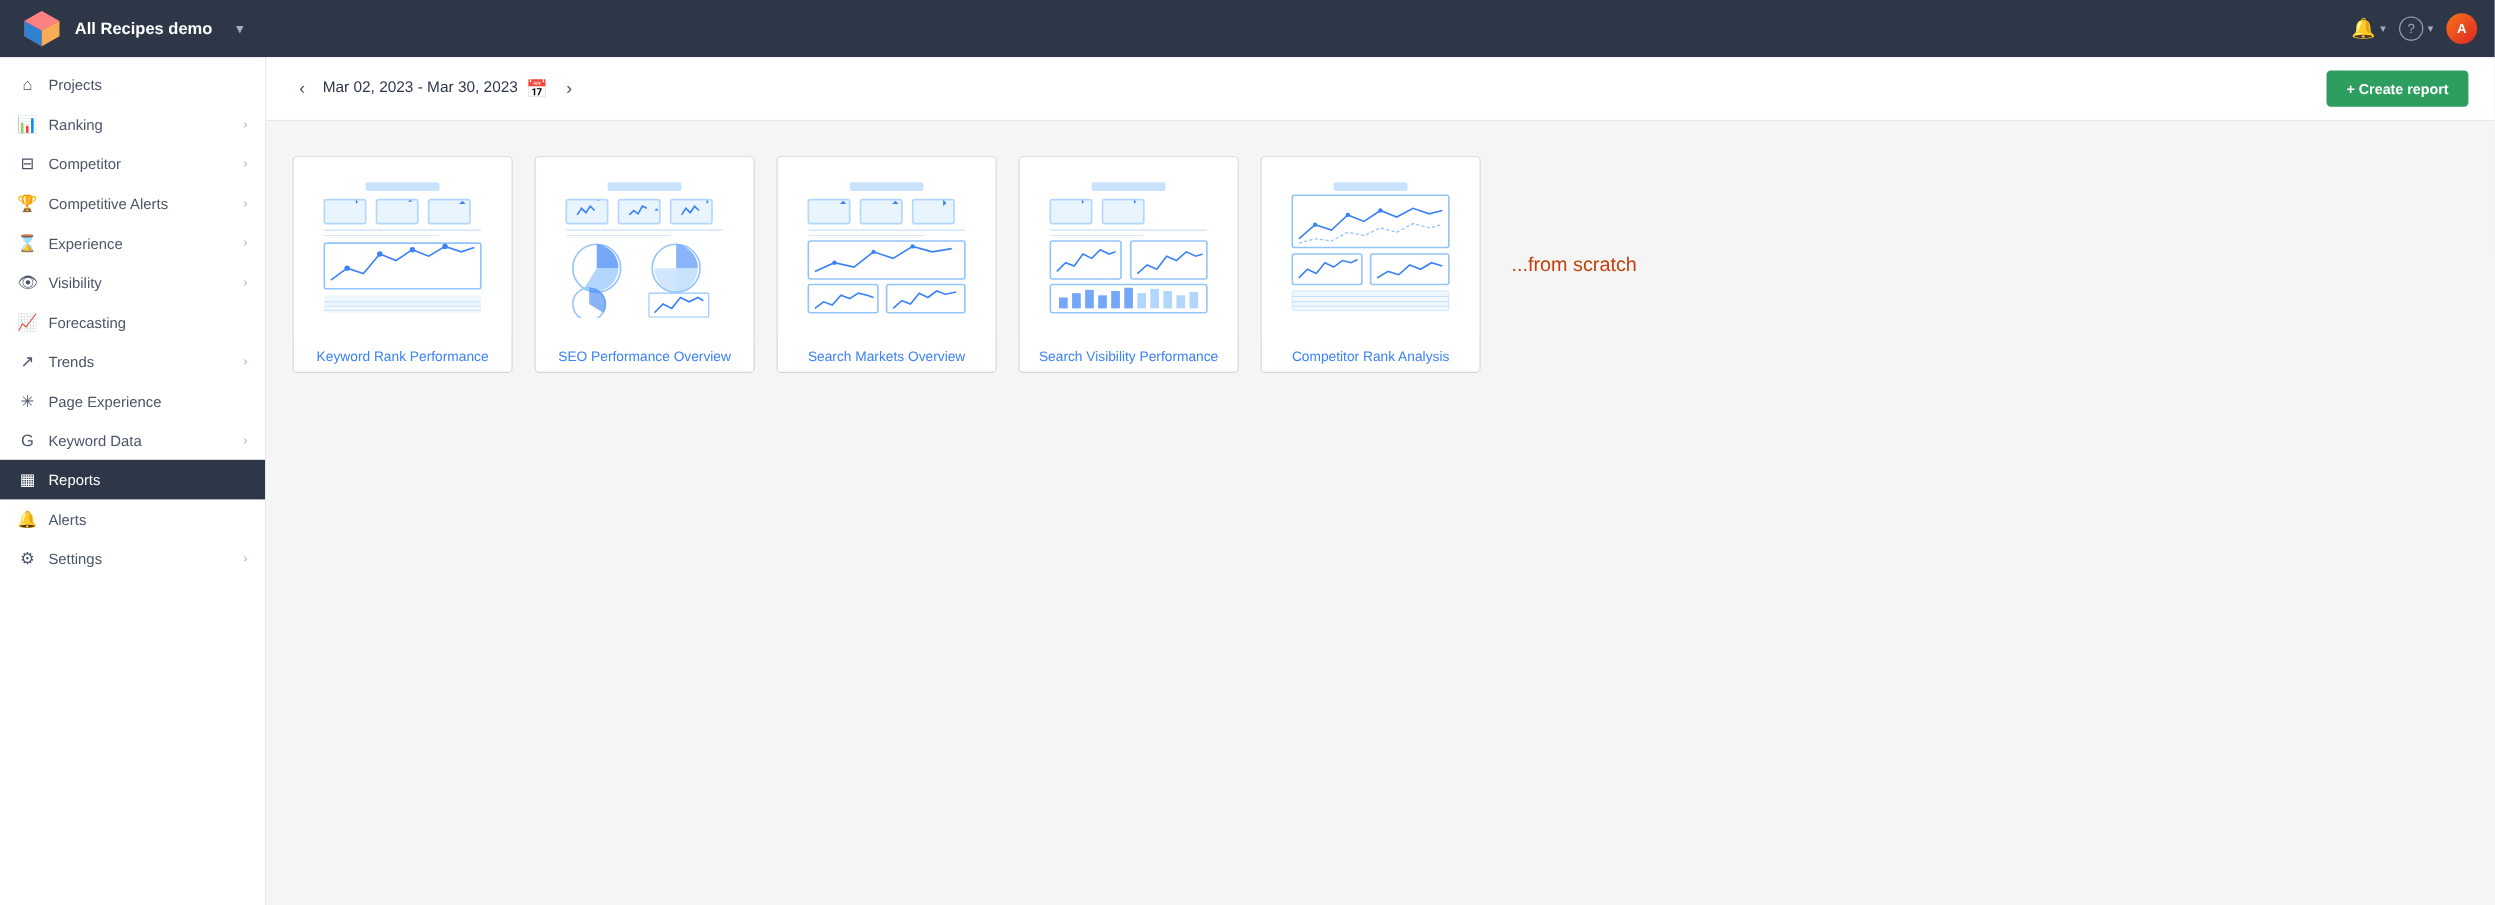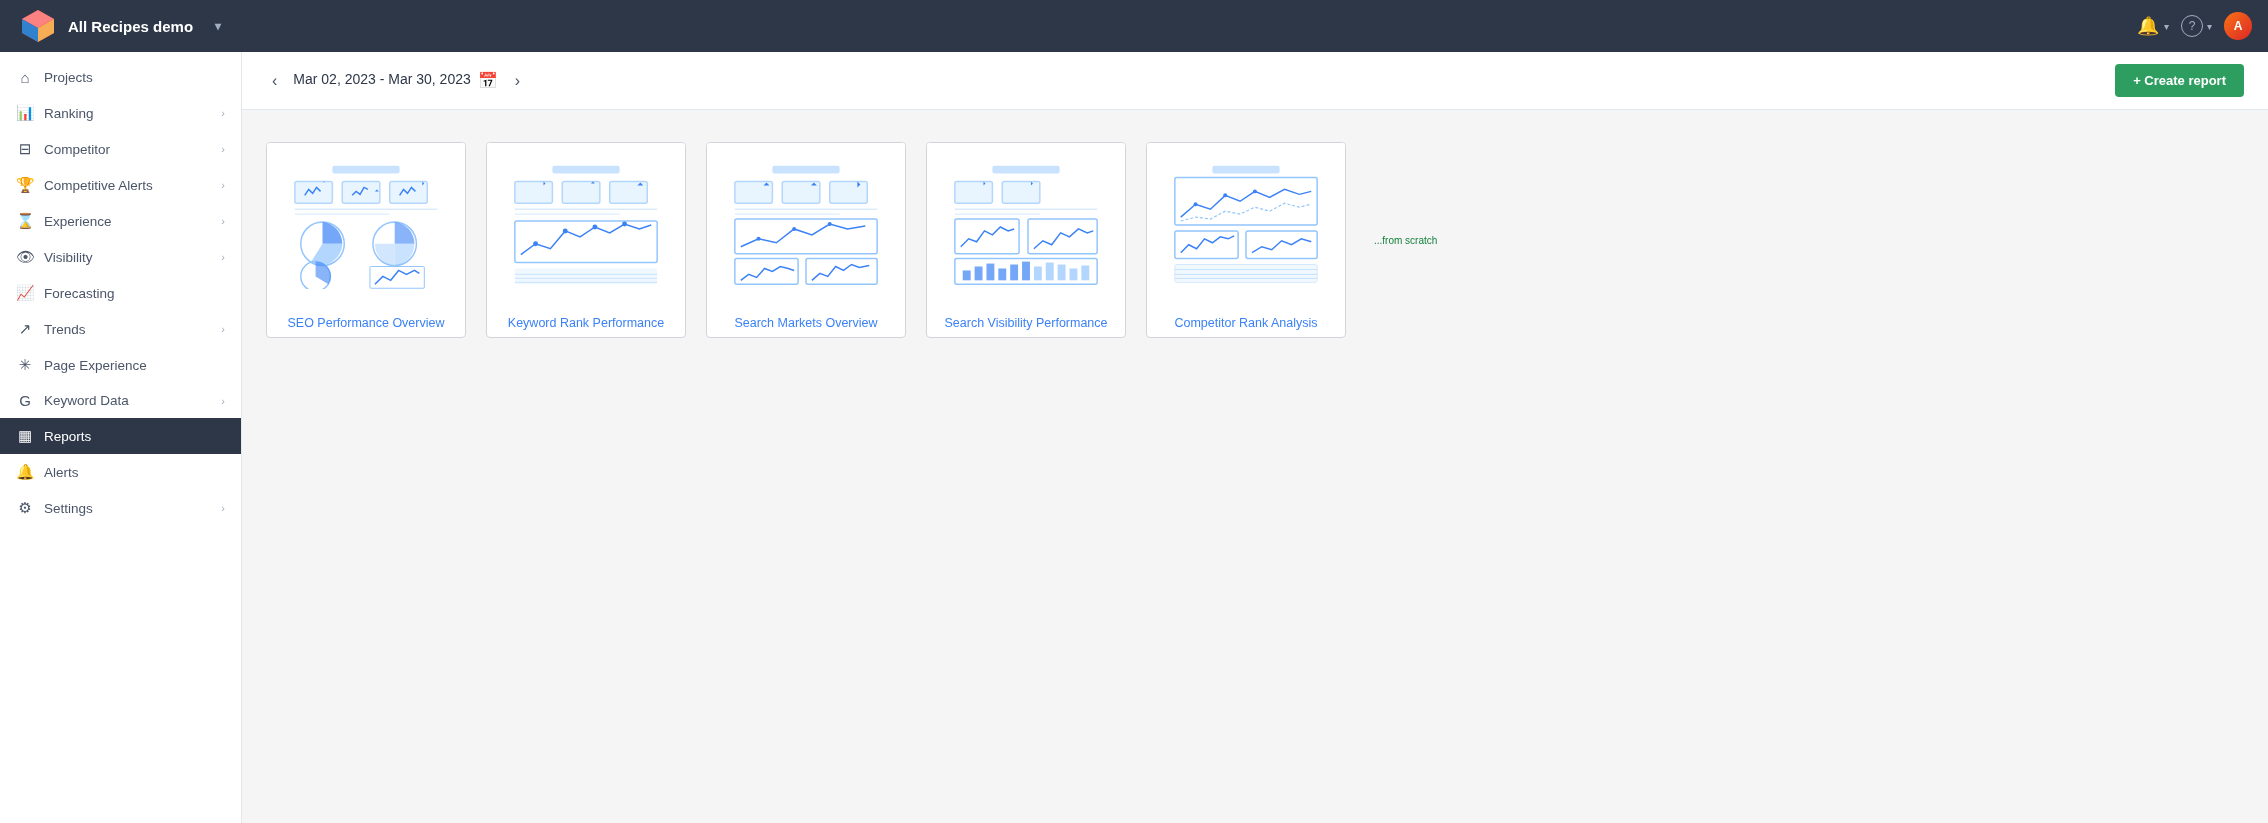--- a/index.html
+++ b/index.html
@@ -201,22 +201,22 @@
     }
     .card-label {
       text-align: center;
       font-size: 12.5px;
       color: #3b82f6;
       padding: 10px 8px 6px;
       font-weight: 500;
       line-height: 1.3;
     }
     .from-scratch-link {
-      color: #15803d;
-      font-size: 10px;
+      color: #c2410c;
+      font-size: 18px;
       cursor: pointer;
       padding: 8px;
       align-self: center;
       white-space: nowrap;
     }
 
     
     .card-svg {
       width: 100%;
       height: 130px;
@@ -332,20 +332,49 @@
       </div>
       <button class="create-report-btn">+ Create report</button>
     </div>
 
     <div class="cards-area">
       <div class="cards-grid">
 
         <div class="report-card">
           <div class="card-preview">
             <svg class="card-svg" viewBox="0 0 172 130" fill="none" xmlns="http://www.w3.org/2000/svg">
+              <rect x="52" y="6" width="68" height="8" rx="2" fill="#93c5fd" opacity="0.5"></rect>
+              <rect x="14" y="22" width="38" height="22" rx="2" stroke="#93c5fd" stroke-width="1.5" fill="#e0f2fe" opacity="0.7"></rect>
+              <polygon points="43,22 45,24 43,26" fill="#3b82f6"></polygon>
+              <rect x="62" y="22" width="38" height="22" rx="2" stroke="#93c5fd" stroke-width="1.5" fill="#e0f2fe" opacity="0.7"></rect>
+              <polygon points="91,24 93,22 95,24" fill="#3b82f6"></polygon>
+              <rect x="110" y="22" width="38" height="22" rx="2" stroke="#93c5fd" stroke-width="1.5" fill="#e0f2fe" opacity="0.7"></rect>
+              <polygon points="138,26 141,23 144,26" fill="#3b82f6"></polygon>
+              <line x1="14" y1="50" x2="158" y2="50" stroke="#93c5fd" stroke-width="1" opacity="0.5"></line>
+              <line x1="14" y1="55" x2="120" y2="55" stroke="#93c5fd" stroke-width="1" opacity="0.4"></line>
+
+              <rect x="14" y="62" width="144" height="42" rx="2" stroke="#93c5fd" stroke-width="1.5" fill="none"></rect>
+              <polyline points="20,96 35,85 50,90 65,72 80,78 95,68 110,74 125,65 140,70 152,66" stroke="#3b82f6" stroke-width="1.5" fill="none"></polyline>
+              <circle cx="35" cy="85" r="2.5" fill="#3b82f6"></circle>
+              <circle cx="65" cy="72" r="2.5" fill="#3b82f6"></circle>
+              <circle cx="95" cy="68" r="2.5" fill="#3b82f6"></circle>
+              <circle cx="125" cy="65" r="2.5" fill="#3b82f6"></circle>
+
+              <rect x="14" y="110" width="144" height="16" rx="2" fill="#e0f2fe" opacity="0.5"></rect>
+              <line x1="14" y1="116" x2="158" y2="116" stroke="#93c5fd" stroke-width="0.8" opacity="0.5"></line>
+              <line x1="14" y1="120" x2="158" y2="120" stroke="#93c5fd" stroke-width="0.8" opacity="0.5"></line>
+              <line x1="14" y1="124" x2="158" y2="124" stroke="#93c5fd" stroke-width="0.8" opacity="0.5"></line>
+            </svg>
+          </div>
+          <div class="card-label">Keyword Rank Performance</div>
+        </div>
+
+        <div class="report-card">
+          <div class="card-preview">
+            <svg class="card-svg" viewBox="0 0 172 130" fill="none" xmlns="http://www.w3.org/2000/svg">
 
               <rect x="52" y="6" width="68" height="8" rx="2" fill="#93c5fd" opacity="0.5"></rect>
 
               <rect x="14" y="22" width="38" height="22" rx="2" stroke="#93c5fd" stroke-width="1.5" fill="#e0f2fe" opacity="0.7"></rect>
               <polyline points="24,36 28,30 32,34 36,28 40,32" stroke="#3b82f6" stroke-width="1.5" fill="none"></polyline>
               <polygon points="43,22 44,22 44,23 43,23" fill="#3b82f6"></polygon>
               <rect x="62" y="22" width="38" height="22" rx="2" stroke="#93c5fd" stroke-width="1.5" fill="#e0f2fe" opacity="0.7"></rect>
               <polyline points="72,36 76,32 80,35 84,28 88,30" stroke="#3b82f6" stroke-width="1.5" fill="none"></polyline>
               <polygon points="95,32 97,30 99,32" fill="#3b82f6"></polygon>
               <rect x="110" y="22" width="38" height="22" rx="2" stroke="#93c5fd" stroke-width="1.5" fill="#e0f2fe" opacity="0.7"></rect>
@@ -364,49 +393,20 @@
               <path d="M115,85 L115,107 A22,22 0 0,1 95,85 Z" fill="#bfdbfe" opacity="0.7"></path>
 
               <circle cx="35" cy="118" r="15" stroke="#93c5fd" stroke-width="1.5" fill="none"></circle>
               <path d="M35,118 L35,103 A15,15 0 0,1 48,126 Z" fill="#3b82f6" opacity="0.6"></path>
 
               <rect x="90" y="108" width="55" height="22" rx="1" stroke="#93c5fd" stroke-width="1" fill="none"></rect>
               <polyline points="95,126 103,118 111,122 119,112 127,116 135,112 140,115" stroke="#3b82f6" stroke-width="1.5" fill="none"></polyline>
             </svg>
           </div>
           <div class="card-label">SEO Performance Overview</div>
-        </div>
-
-        <div class="report-card">
-          <div class="card-preview">
-            <svg class="card-svg" viewBox="0 0 172 130" fill="none" xmlns="http://www.w3.org/2000/svg">
-              <rect x="52" y="6" width="68" height="8" rx="2" fill="#93c5fd" opacity="0.5"></rect>
-              <rect x="14" y="22" width="38" height="22" rx="2" stroke="#93c5fd" stroke-width="1.5" fill="#e0f2fe" opacity="0.7"></rect>
-              <polygon points="43,22 45,24 43,26" fill="#3b82f6"></polygon>
-              <rect x="62" y="22" width="38" height="22" rx="2" stroke="#93c5fd" stroke-width="1.5" fill="#e0f2fe" opacity="0.7"></rect>
-              <polygon points="91,24 93,22 95,24" fill="#3b82f6"></polygon>
-              <rect x="110" y="22" width="38" height="22" rx="2" stroke="#93c5fd" stroke-width="1.5" fill="#e0f2fe" opacity="0.7"></rect>
-              <polygon points="138,26 141,23 144,26" fill="#3b82f6"></polygon>
-              <line x1="14" y1="50" x2="158" y2="50" stroke="#93c5fd" stroke-width="1" opacity="0.5"></line>
-              <line x1="14" y1="55" x2="120" y2="55" stroke="#93c5fd" stroke-width="1" opacity="0.4"></line>
-
-              <rect x="14" y="62" width="144" height="42" rx="2" stroke="#93c5fd" stroke-width="1.5" fill="none"></rect>
-              <polyline points="20,96 35,85 50,90 65,72 80,78 95,68 110,74 125,65 140,70 152,66" stroke="#3b82f6" stroke-width="1.5" fill="none"></polyline>
-              <circle cx="35" cy="85" r="2.5" fill="#3b82f6"></circle>
-              <circle cx="65" cy="72" r="2.5" fill="#3b82f6"></circle>
-              <circle cx="95" cy="68" r="2.5" fill="#3b82f6"></circle>
-              <circle cx="125" cy="65" r="2.5" fill="#3b82f6"></circle>
-
-              <rect x="14" y="110" width="144" height="16" rx="2" fill="#e0f2fe" opacity="0.5"></rect>
-              <line x1="14" y1="116" x2="158" y2="116" stroke="#93c5fd" stroke-width="0.8" opacity="0.5"></line>
-              <line x1="14" y1="120" x2="158" y2="120" stroke="#93c5fd" stroke-width="0.8" opacity="0.5"></line>
-              <line x1="14" y1="124" x2="158" y2="124" stroke="#93c5fd" stroke-width="0.8" opacity="0.5"></line>
-            </svg>
-          </div>
-          <div class="card-label">Keyword Rank Performance</div>
         </div>
 
         <div class="report-card">
           <div class="card-preview">
             <svg class="card-svg" viewBox="0 0 172 130" fill="none" xmlns="http://www.w3.org/2000/svg">
               <rect x="52" y="6" width="68" height="8" rx="2" fill="#93c5fd" opacity="0.5"></rect>
               <rect x="14" y="22" width="38" height="22" rx="2" stroke="#93c5fd" stroke-width="1.5" fill="#e0f2fe" opacity="0.7"></rect>
               <polygon points="43,26 46,23 49,26" fill="#3b82f6"></polygon>
               <rect x="62" y="22" width="38" height="22" rx="2" stroke="#93c5fd" stroke-width="1.5" fill="#e0f2fe" opacity="0.7"></rect>
               <polygon points="91,26 94,23 97,26" fill="#3b82f6"></polygon>

